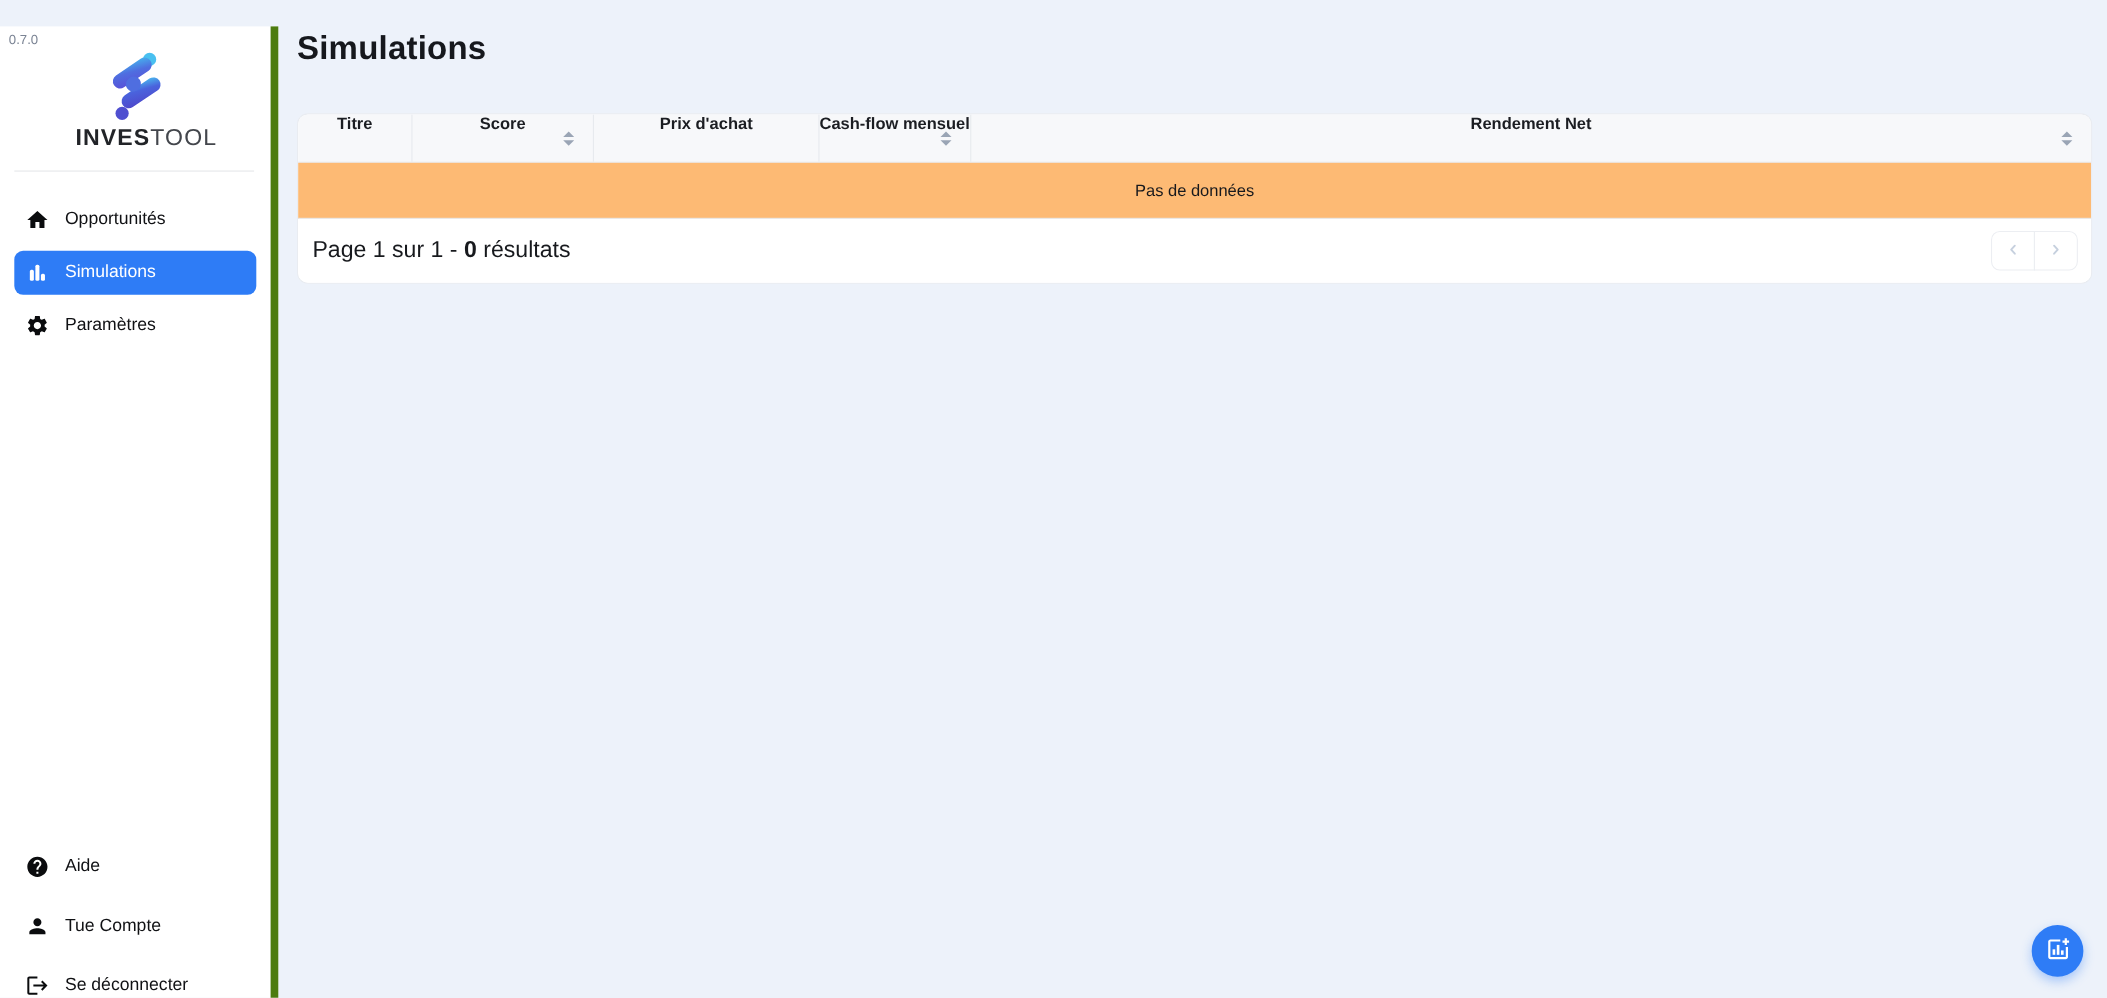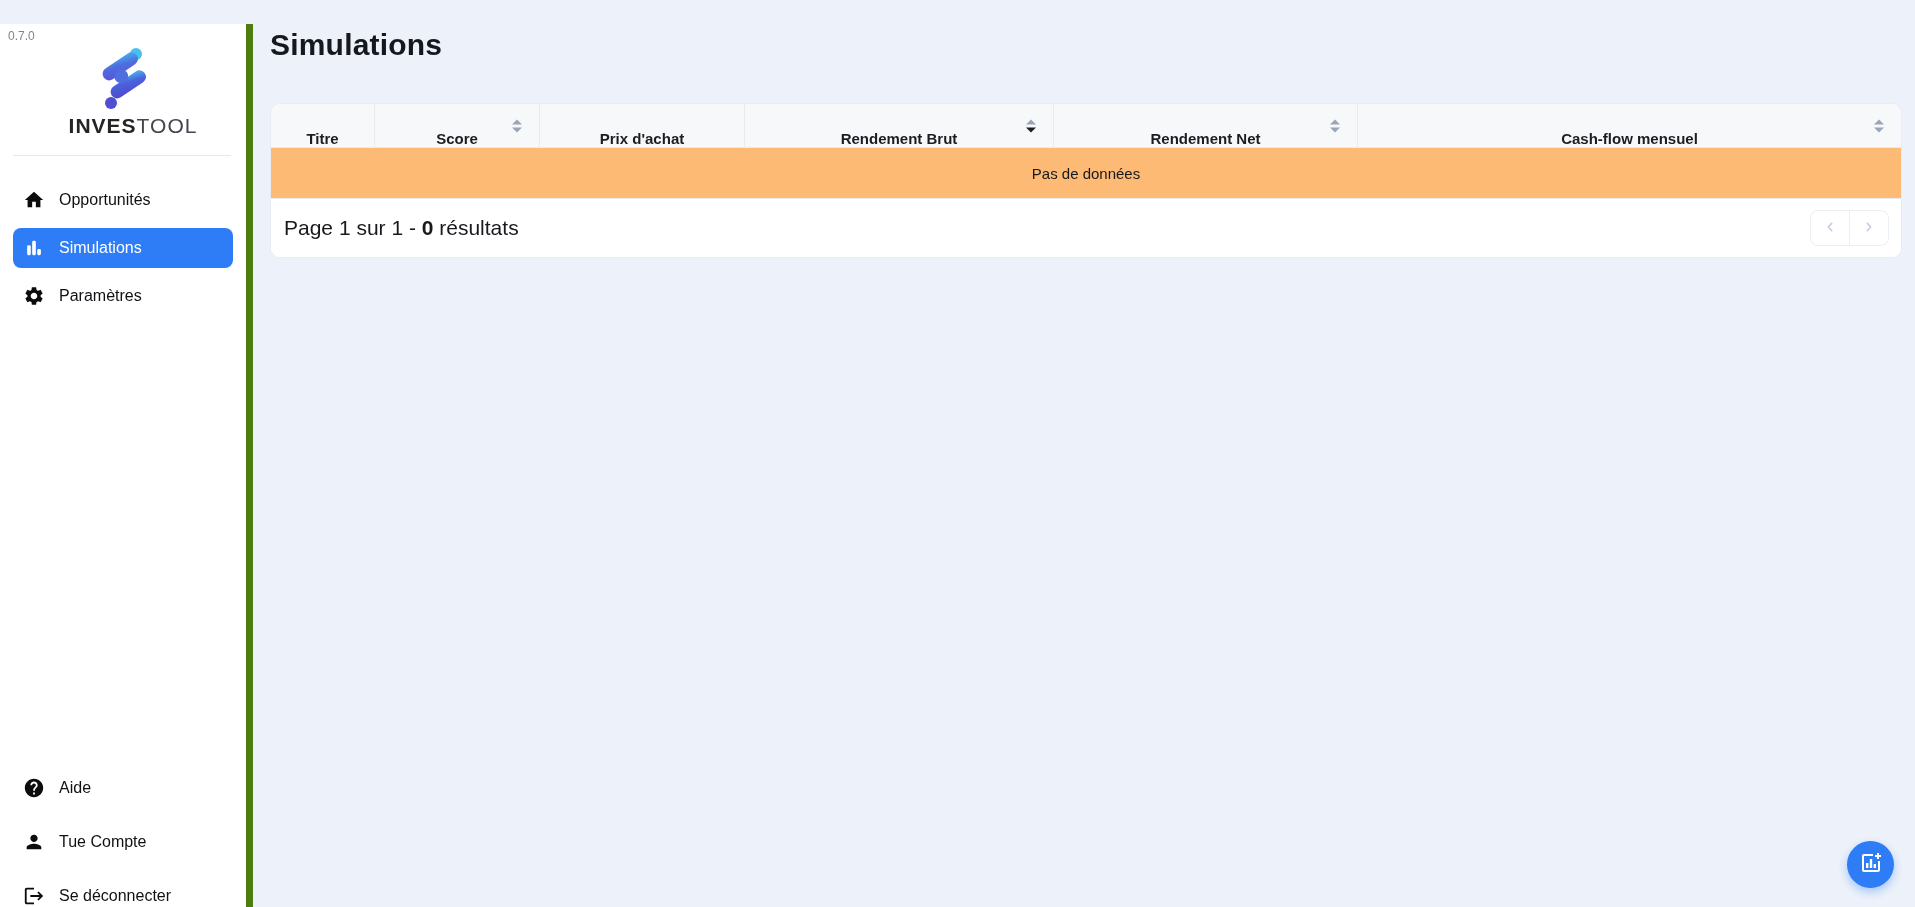--- a/index.html
+++ b/index.html
@@ -43,21 +43,21 @@
   
   .main { position: absolute; left: 253px; top: 0; right: 0; bottom: 0; padding: 0 13px 0 17px; }
   .page-title { margin-top: 25px; font-size: 30px; line-height: 40px; font-weight: 600; color: #16181d; letter-spacing: 0.2px; }
 
   .card {
     margin-top: 38px; background: #ffffff;
     border: 1px solid #e9ecf1; border-radius: 10px; overflow: hidden;
   }
   .thead { display: flex; height: 44px; background: #f7f8fa; border-bottom: 1px solid #e7eaee; }
   .th {
-    position: relative; display: flex; align-items: flex-end; justify-content: center;
+    position: relative; display: flex; align-items: flex-start; justify-content: center;
     font-size: 15px; font-weight: 600; color: #1b1d22;
     border-right: 1px solid #e7eaee; height: 100%;
   }
   .th:last-child { border-right: none; flex: 1; }
   .sort { position: absolute; right: 17px; top: 50%; transform: translateY(-50%); display: flex; flex-direction: column; gap: 3px; align-items: center; }
   .tri { width: 0; height: 0; display: block; }
   .tri.up { border-left: 5px solid transparent; border-right: 5px solid transparent; border-bottom: 5px solid #9aa5b5; }
   .tri.dn { border-left: 5px solid transparent; border-right: 5px solid transparent; border-top: 5px solid #9aa5b5; }
   .tri.dn.active { border-top-color: #1c1e21; }
 
@@ -188,36 +188,29 @@
         <span>Score</span>
         <span class="sort">
             <i class="tri up"></i>
             <i class="tri dn"></i>
           </span>
       </div>
       <div class="th" style="width:205px">
         <span>Prix d'achat</span>
 
       </div>
-      <div class="th" style="width:309px">
-        <span>Rendement Brut</span>
-        <span class="sort">
-            <i class="tri up"></i>
-            <i class="tri dn active"></i>
-          </span>
-      </div>
-      <div class="th" style="width:304px">
-        <span>Rendement Net</span>
+      <div class="th">
+        <span>Cash-flow mensuel</span>
         <span class="sort">
             <i class="tri up"></i>
             <i class="tri dn"></i>
           </span>
       </div>
-      <div class="th">
-        <span>Cash-flow mensuel</span>
+      <div class="th" style="width:304px">
+        <span>Rendement Net</span>
         <span class="sort">
             <i class="tri up"></i>
             <i class="tri dn"></i>
           </span>
       </div>
     </div>
 
     <div class="empty-row">
       <span>Pas de données</span>
     </div>

